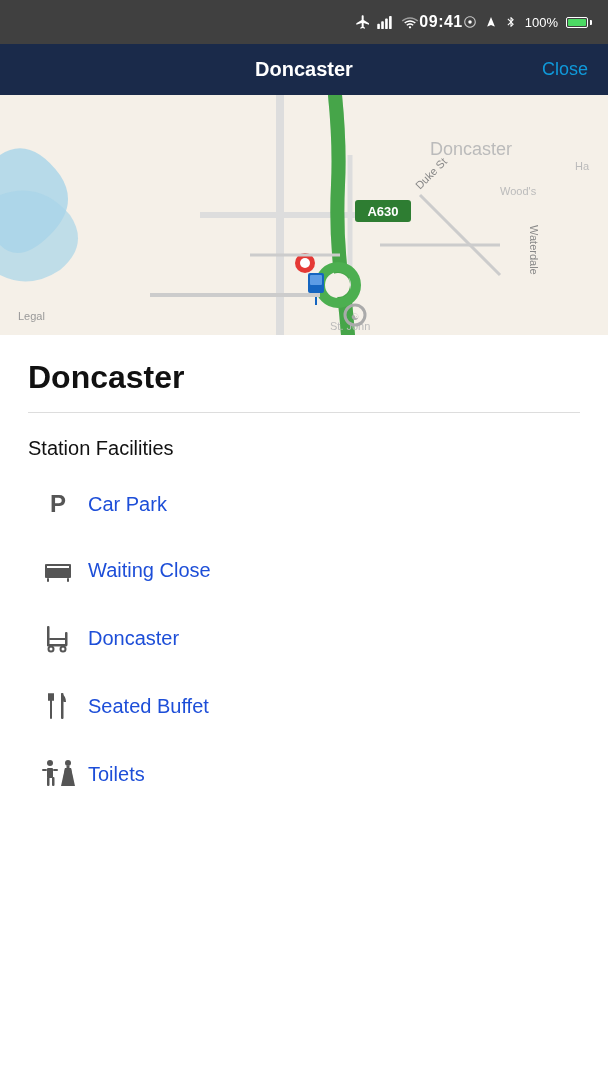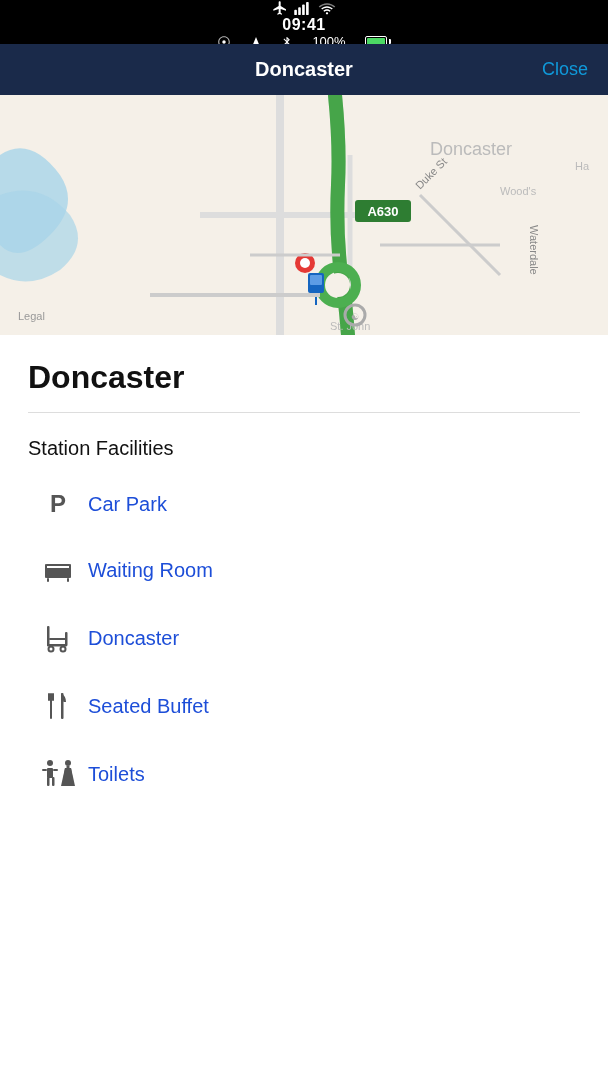--- a/index.html
+++ b/index.html
@@ -7,45 +7,44 @@
     body {
       width: 608px;
       min-height: 1080px;
       font-family: -apple-system, BlinkMacSystemFont, 'Helvetica Neue', Arial, sans-serif;
       background: #fff;
       overflow-x: hidden;
     }
 
     
     .status-bar {
-      background: #000000;
+      background: #404040;
       color: white;
       display: flex;
       align-items: center;
-      justify-content: flex-start;
+      justify-content: flex-end;
       padding: 0 16px;
       height: 44px;
       font-size: 13px;
       font-weight: 500;
-      flex-direction: column;
     }
     .status-left {
       display: flex;
       align-items: center;
       gap: 6px;
     }
     .status-center {
       font-size: 16px;
       font-weight: 600;
       letter-spacing: 0.5px;
     }
     .status-right {
       display: flex;
       align-items: center;
-      gap: 19px;
+      gap: 8px;
       font-size: 13px;
     }
     .battery-icon {
       display: inline-flex;
       align-items: center;
       gap: 1px;
     }
     .battery-body {
       width: 22px;
       height: 11px;
@@ -286,21 +285,21 @@
         <svg width="32" height="32" viewBox="0 0 32 32" fill="none" xmlns="http://www.w3.org/2000/svg">
           <rect x="4" y="10" width="24" height="2" rx="1" fill="#555"></rect>
           <rect x="4" y="14" width="24" height="8" rx="1" fill="#555"></rect>
           <rect x="4" y="22" width="24" height="2" rx="1" fill="#555"></rect>
           <rect x="5" y="24" width="2" height="4" rx="1" fill="#555"></rect>
           <rect x="25" y="24" width="2" height="4" rx="1" fill="#555"></rect>
           <rect x="3" y="10" width="2" height="14" rx="1" fill="#555"></rect>
           <rect x="27" y="10" width="2" height="14" rx="1" fill="#555"></rect>
         </svg>
       </div>
-      <span class="facility-label">Waiting Room</span>
+      <span class="facility-label">Waiting Close</span>
     </li>
 
     <li class="facility-item">
       <div class="facility-icon">
         <svg width="34" height="32" viewBox="0 0 34 32" fill="none" xmlns="http://www.w3.org/2000/svg">
 
           <rect x="6" y="4" width="2.5" height="20" rx="1" fill="#555"></rect>
 
           <rect x="6" y="22" width="20" height="2.5" rx="1" fill="#555"></rect>
 

